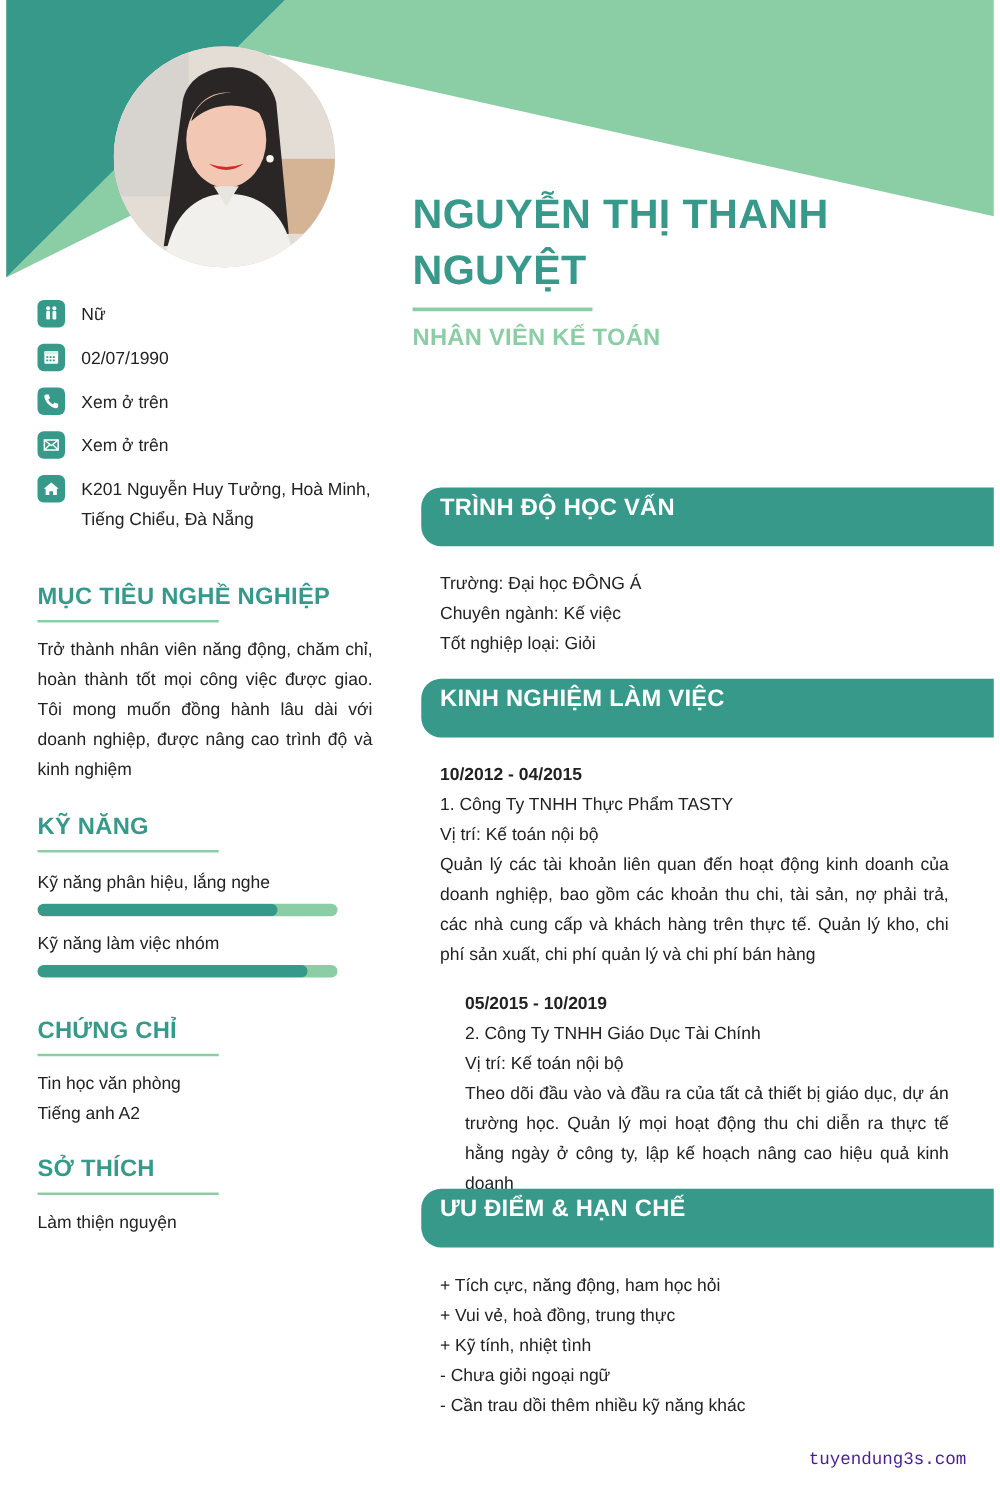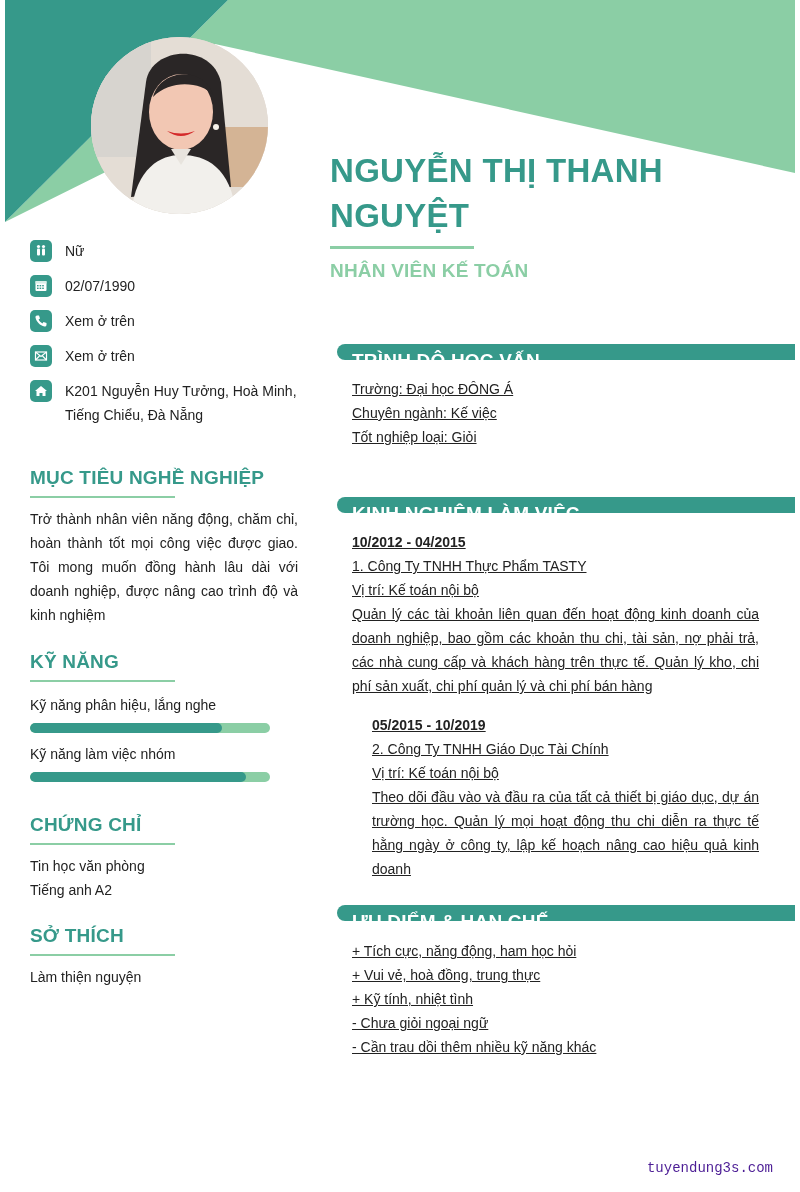--- a/index.html
+++ b/index.html
@@ -32,24 +32,24 @@
   .left-rule { width: 145px; height: 2px; background: #8bcea5; margin-top: 6px; }
   .left-body { font-size: 14px; line-height: 24px; color: #222; margin-top: 9px; }
   .justify { text-align: justify; }
 
   .skill-label { font-size: 14px; line-height: 24px; margin-top: 9px; }
   .skill-bar { width: 240px; height: 10px; border-radius: 5px; background: #8bcea5; margin-top: 6px; position: relative; overflow: hidden; }
   .skill-fill { position: absolute; left: 0; top: 0; bottom: 0; border-radius: 5px; background: #36998a; }
 
   .right-section { position: absolute; left: 337px; width: 458px; }
   .right-header {
-    height: 16px; background: #36998a; border-radius: 16px 0 0 16px;
-    color: #fff; font-size: 19px; font-weight: bold; line-height: 33px; padding-left: 15px; letter-spacing: 0.2px;
+    height: 47px; background: #36998a; border-radius: 16px 0 0 16px;
+    color: #fff; font-size: 19px; font-weight: bold; line-height: 33px; padding-left: 15px; letter-spacing: 0.2px; margin-top: 46px;
   }
-  .right-body { padding-left: 15px; padding-right: 36px; font-size: 14px; line-height: 24px; color: #222; margin-top: 17px; text-decoration: underline; }
+  .right-body { padding-left: 15px; padding-right: 36px; font-size: 14px; line-height: 24px; color: #222; margin-top: 17px; }
   .job-date { font-weight: bold; }
   .job + .job { margin-top: 15px; margin-left: 20px; }
 
   .footer-mark { position: absolute; right: 27px; top: 1160px; font-family: Liberation Mono, monospace; font-size: 14px; color: #4c1d95; }
 </style>
 </head>
 <body>
 
 <svg class="bg-shapes" viewBox="0 0 800 260" width="800" height="260">
   <polygon points="228,0 795,0 795,173 215,44 170,140 5,222" fill="#8bcea5"></polygon>

